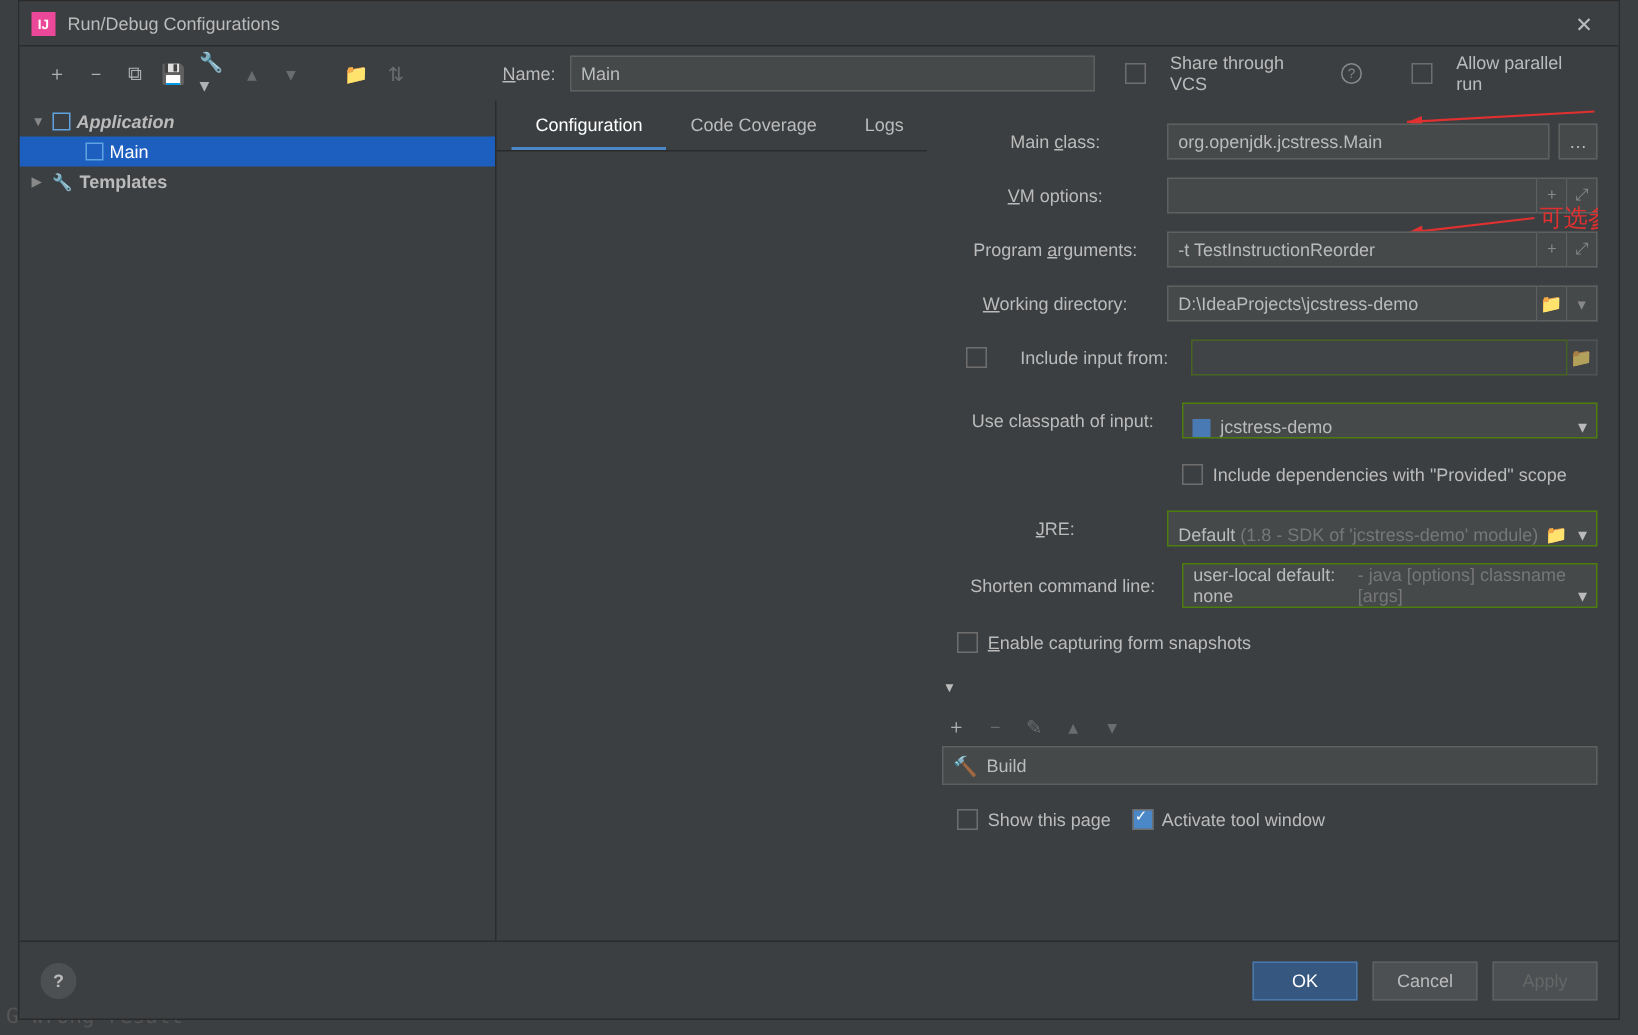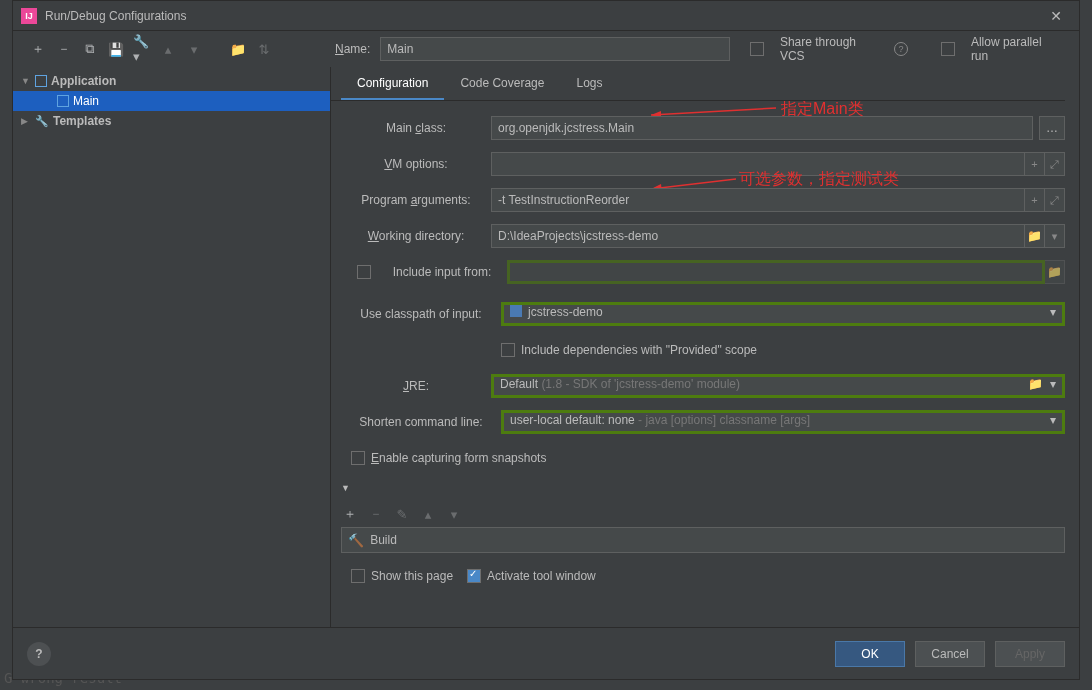--- a/index.html
+++ b/index.html
@@ -21,30 +21,30 @@
 .checkbox.checked { background:#4a88c7; position:relative;}
 .checkbox.checked::after { content:"✓"; color:#fff; font-size:10px; position:absolute; left:1px; top:-2px;}
 .body { flex:1; display:flex; overflow:hidden; }
 .left-pane { width: 318px; border-right:1px solid #2b2b2b; padding-top:4px; }
 .tree-row { height:20px; display:flex; align-items:center; padding-left:8px; gap:4px; cursor:pointer; color:#bbbbbb;}
 .tree-row.selected { background:#1d5fbf; color:#ffffff; }
 .tree-arrow { width:10px; display:inline-block; color:#888; font-size:9px;}
 .tree-icon { width:14px; height:14px; display:inline-flex; align-items:center; justify-content:center; font-size:11px;}
 .app-icon { border:1px solid #5fa3e0; color:#5fa3e0; font-size:8px; width:12px; height:12px;}
 .wrench-icon { color:#888;}
-.right-pane { flex:1; display:flex; flex-direction:column; overflow:hidden; padding: 0 14px 0 0;}
+.right-pane { flex:1; display:flex; overflow:hidden; padding: 0 14px 0 0;}
 .tabs { height:34px; display:flex; align-items:flex-end; border-bottom:1px solid #2b2b2b; padding-left:10px; gap:0;}
 .tab { padding:8px 16px; color:#bbbbbb; cursor:pointer; border-bottom:2px solid transparent;}
 .tab.active { color:#ffffff; border-bottom:2px solid #4a88c7;}
 .form-area { flex:1; overflow-y:auto; padding:14px 0 10px 10px;}
 .form-row { display:flex; align-items:center; margin-bottom:10px; min-height:26px;}
 .form-row .lbl { width: 150px; color:#bbbbbb;text-align:center; }
 .form-row .ctrl { flex:1; display:flex; align-items:center; position:relative;}
 .form-row .ctrl .field, .form-row .ctrl input { flex:1; }
-.field-dark { background:#45494a; border:3px solid #4d7c0f; min-height:24px; flex:1; display:flex; align-items:flex-start; padding:0 6px; color:#bbbbbb;}
+.field-dark { background:#45494a; border:1px solid #4d7c0f; min-height:24px; flex:1; display:flex; align-items:flex-end; padding:0 6px; color:#bbbbbb;}
 .field-dark .dim { color:#777; }
 .field-append { width:20px; height:24px; background:#45494a; border:1px solid #5e6060; border-left:none; display:flex; align-items:center; justify-content:center; color:#888; cursor:pointer; font-size:11px;}
 .browse-btn { width:26px; height:24px; margin-left:6px; background:#45494a; border:1px solid #5e6060; display:flex; align-items:center; justify-content:center; cursor:pointer; color:#bbb;}
 .red-annot { color:#e03030; position:absolute; font-size:16px; pointer-events:none; white-space:nowrap;}
 .arrow-svg { position:absolute; pointer-events:none; }
 .section-header { display:flex; align-items:center; gap:6px; margin:12px 0 8px 0; color:#bbbbbb; cursor:pointer;}
 .before-toolbar { display:flex; gap:8px; padding:4px 0;}
 .build-row { background:#45494a; border:1px solid #5e6060; height:26px; display:flex; align-items:center; padding:0 6px; gap:6px;}
 .hammer { color:#6aab4c; font-size:13px;}
 .footer { border-top:1px solid #2b2b2b; height:52px; display:flex; align-items:center; padding:0 14px; gap:10px;}
@@ -95,21 +95,21 @@
       <span class="checkbox"></span>
       <span>Allow parallel run</span>
     </div>
   </div>
 
   <div class="body">
     <div class="left-pane">
       <div class="tree-row">
         <span class="tree-arrow">▼</span>
         <span class="tree-icon app-icon"></span>
-        <span style="font-weight:bold;">Application</span>
+        <span style="font-weight:bold;font-style:italic;">Application</span>
       </div>
       <div class="tree-row selected" style="padding-left:44px;">
         <span class="tree-icon app-icon"></span>
         <span>Main</span>
       </div>
       <div class="tree-row">
         <span class="tree-arrow">▶</span>
         <span class="tree-icon wrench-icon">🔧</span>
         <span style="font-weight:bold;">Templates</span>
       </div>

